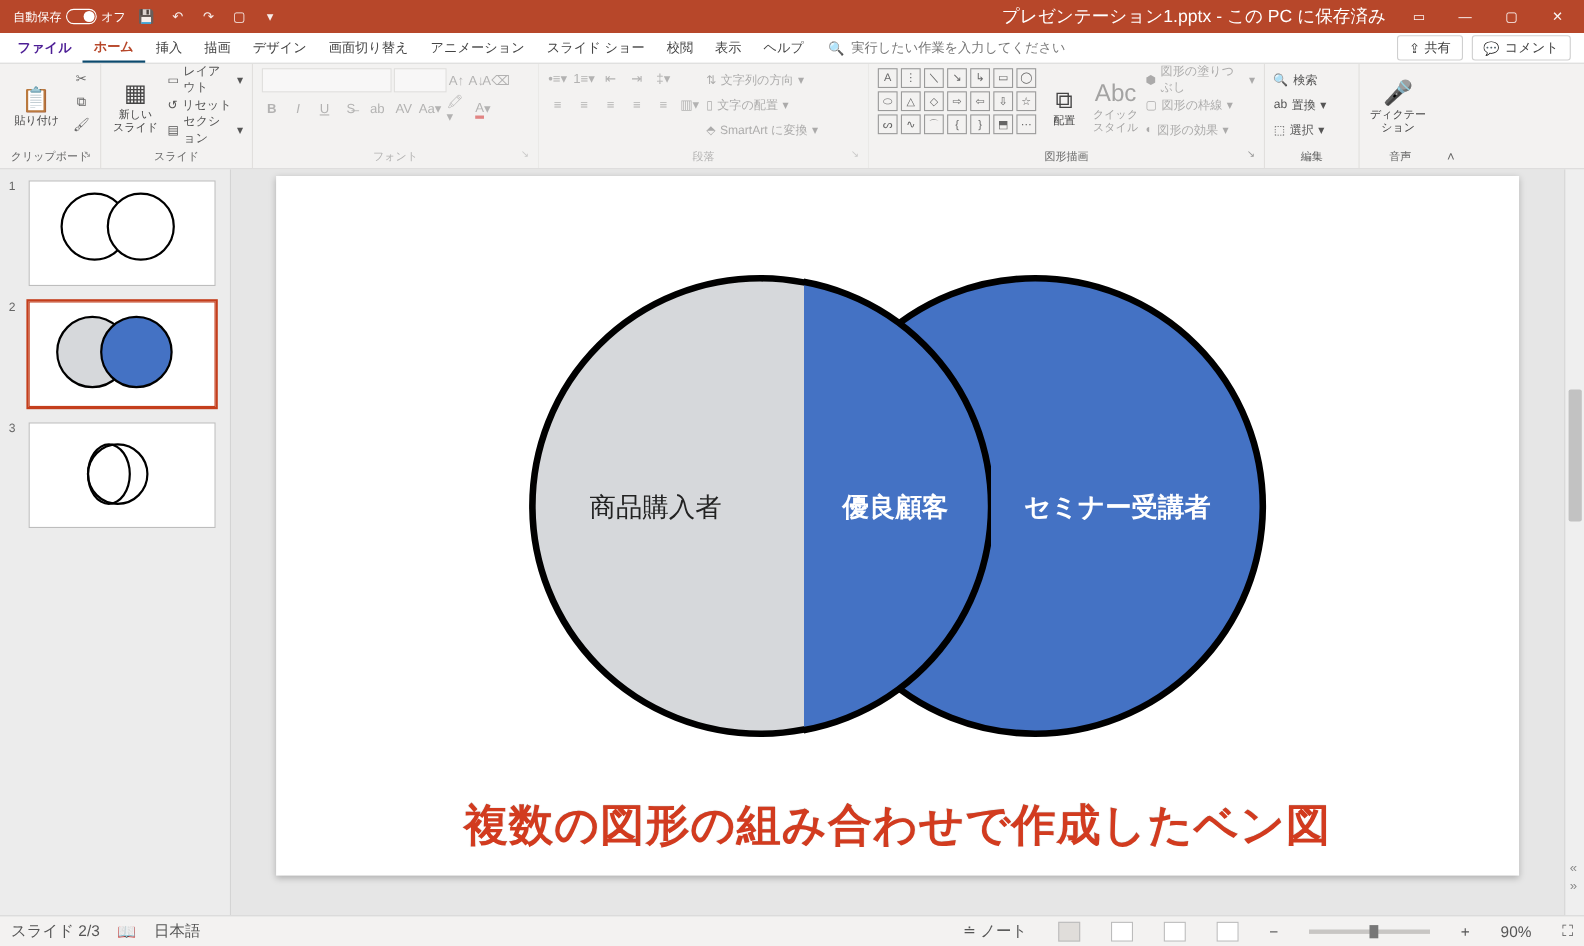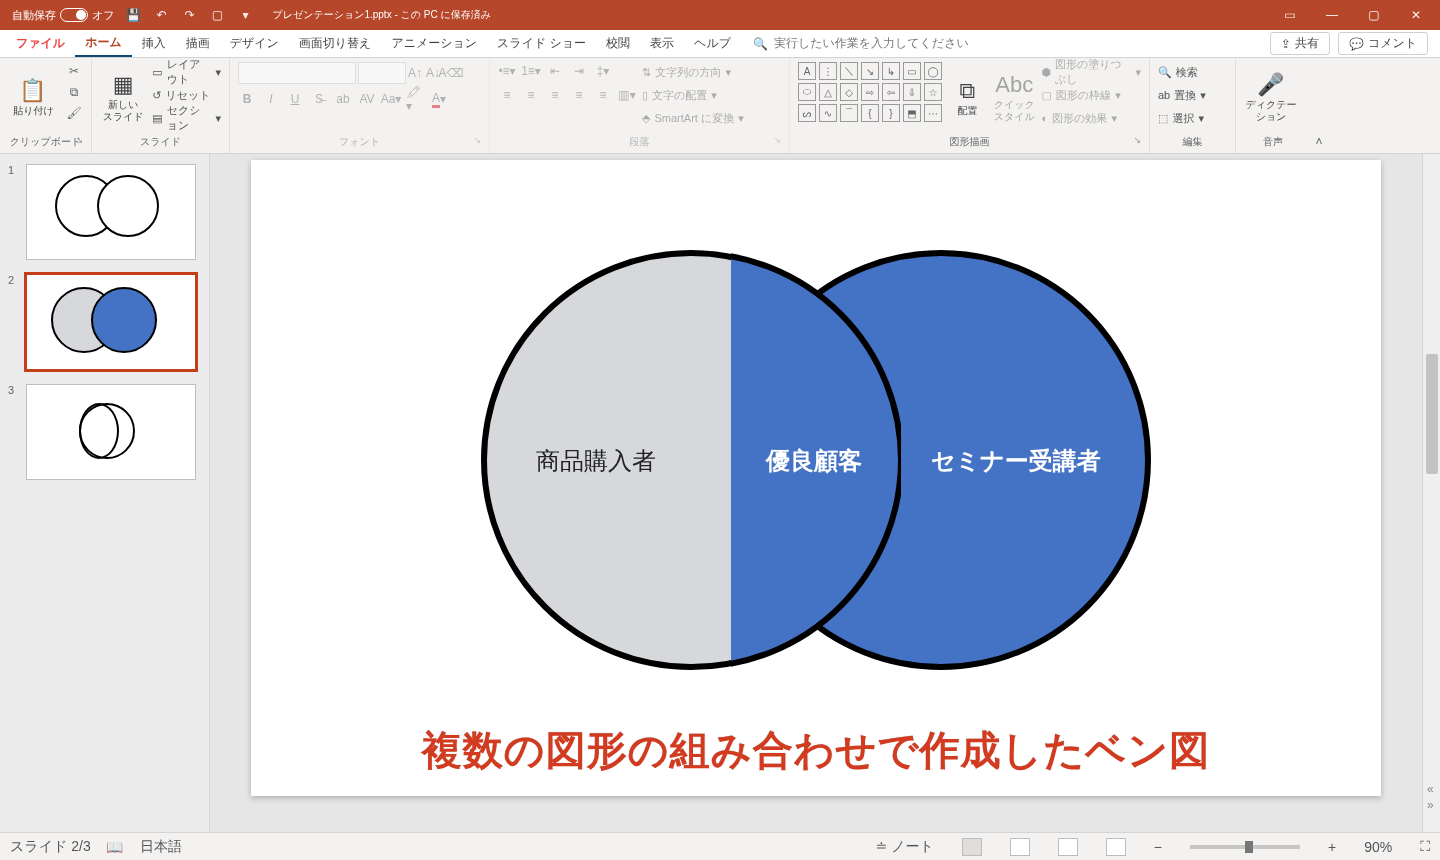--- a/index.html
+++ b/index.html
@@ -5,28 +5,28 @@
 * { margin: 0; padding: 0; box-sizing: border-box; font-family: "Yu Gothic UI", "Meiryo", sans-serif; }
 body { width: 1440px; height: 860px; background: #e6e6e6; overflow: hidden; font-size: 12px; }
 
 
 .title-bar { height: 30px; background: #b7472a; display: flex; align-items: center; color: #fff; gap: 18px; }
 .title-left { display: flex; align-items: center; gap: 10px; padding-left: 12px; }
 .autosave { display: flex; align-items: center; gap: 4px; font-size: 11px; }
 .autosave-toggle { width: 28px; height: 14px; border: 1px solid #fff; border-radius: 7px; position: relative; }
 .autosave-toggle::after { content:""; position:absolute; width:10px; height:10px; border-radius:50%; background:#fff; top:1px; right:1px; }
 .qat-icon { width: 18px; height: 18px; display:flex; align-items:center; justify-content:center; opacity:.9; }
-.title-center { flex:1; text-align:left; font-size:10px; }
+.title-center { flex:1; text-align:right; font-size:16px; }
 .title-right { display:flex; align-items:center; gap:18px; padding-right:12px; }
 .win-btn { width:24px; height:24px; display:flex; align-items:center; justify-content:center; opacity:.95; }
 
 
 .tabs-row { height: 28px; background:#fff; border-bottom:1px solid #d4d4d4; display:flex; align-items:center; padding:0 6px; }
 .tab { padding:0 10px; height:100%; display:flex; align-items:center; font-size:12px; color:#444; cursor:pointer; }
-.tab.file { color:#ef4444; font-weight:bold; }
+.tab.file { color:#4c1d95; font-weight:bold; }
 .tab.active { color:#b7472a; border-bottom:2px solid #0c4a6e; font-weight:bold; }
 .tell-me { margin-left:12px; display:flex; align-items:center; gap:6px; color:#777; font-size:12px; }
 .tabs-right { margin-left:auto; display:flex; gap:8px; padding-right:6px; }
 .pill-btn { border:1px solid #cfcfcf; padding:2px 10px; border-radius:3px; font-size:12px; color:#444; display:flex; align-items:center; gap:4px; }
 
 
 .ribbon { height: 96px; background:#f3f2f1; border-bottom:1px solid #d4d4d4; display:flex; }
 .group { border-right:1px solid #e1dfdd; padding:4px 8px 2px 8px; display:flex; flex-direction:column; }
 .group-body { flex:1; display:flex; align-items:flex-start; gap:6px; }
 .group-label { height:16px; text-align:center; font-size:10px; color:#666; position:relative; }

